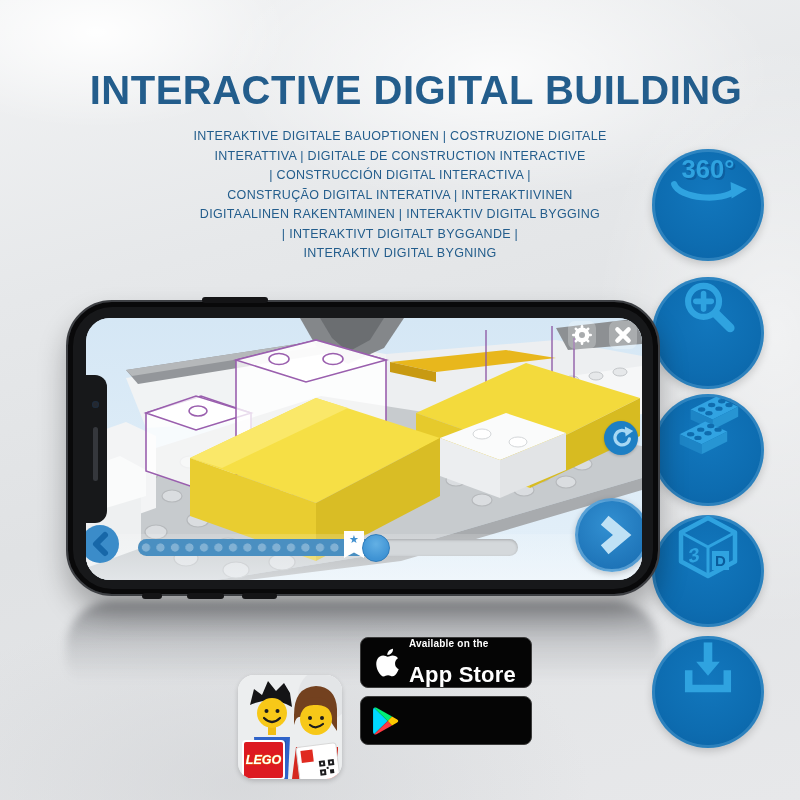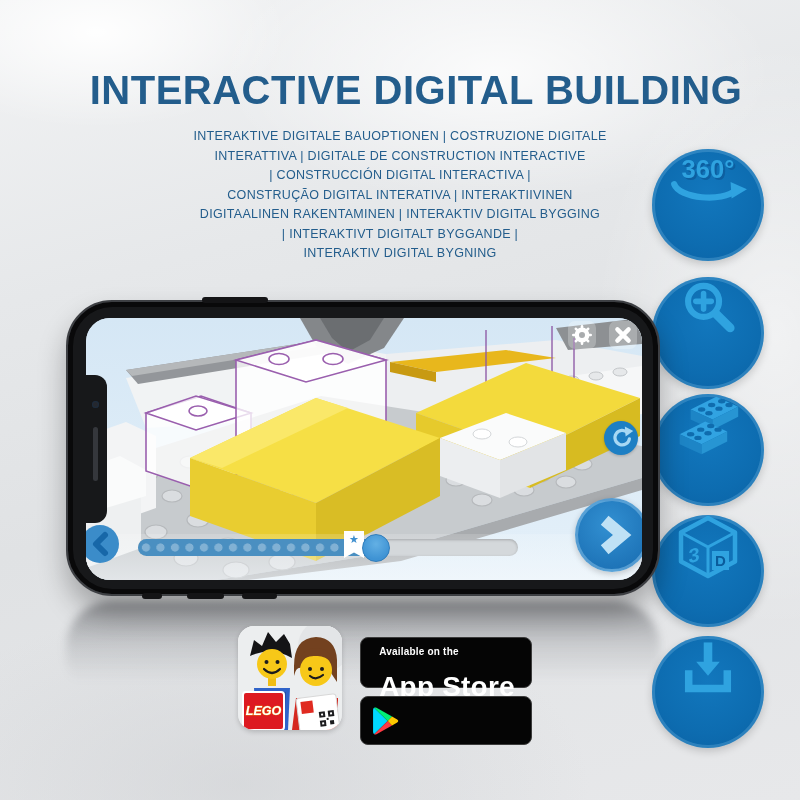--- a/index.html
+++ b/index.html
@@ -102,34 +102,34 @@
     display:flex;justify-content:center;z-index:4;
   }
   .slider-star span{font-size:11px;line-height:16px;color:#3f8fcf;}
   .slider-handle{
     position:absolute;left:224px;top:-5px;width:28px;height:28px;border-radius:50%;
     background:radial-gradient(circle at 50% 35%, #63b0e4, #3f93d4 70%);
     border:1px solid #2f7cba;z-index:5;
   }
   
   .lego-app{
-    position:absolute;left:238px;top:626px;width:104px;height:104px;border-radius:16px;
+    position:absolute;left:238px;top:675px;width:104px;height:104px;border-radius:16px;
     overflow:hidden;z-index:4;background:linear-gradient(180deg,#f4f5f6,#d9dbde);
     box-shadow:0 2px 5px rgba(0,0,0,.18);
   }
   .badge{
     position:absolute;left:360px;width:172px;height:51px;border-radius:8px;z-index:4;
     background:#050505;border:1px solid #3c3c3c;
     display:flex;align-items:center;padding:0 10px 0 12px;gap:9px;color:#fff;
   }
-  .appstore{top:637px;flex-direction:column;} .gplay{top:696px;height:49px;}
+  .appstore{top:637px;} .gplay{top:696px;height:49px;}
   .badge-txt{display:flex;flex-direction:column;justify-content:center;line-height:1.05;}
   .badge-txt .small{font-size:10px;font-weight:700;letter-spacing:.2px;}
   .badge-txt .caps{font-size:9px;letter-spacing:1.2px;}
-  .badge-txt .big{font-size:28px;font-weight:700;letter-spacing:.2px;margin-top:14px;}
+  .badge-txt .big{font-size:22px;font-weight:700;letter-spacing:.2px;margin-top:14px;}
 </style>
 </head>
 <body>
 
 <div class="stage">
 
   <h1 class="title">INTERACTIVE DIGITAL BUILDING</h1>
   <p class="subtitle">INTERAKTIVE DIGITALE BAUOPTIONEN | COSTRUZIONE DIGITALE
 INTERATTIVA | DIGITALE DE CONSTRUCTION INTERACTIVE
 | CONSTRUCCIÓN DIGITAL INTERACTIVA |

